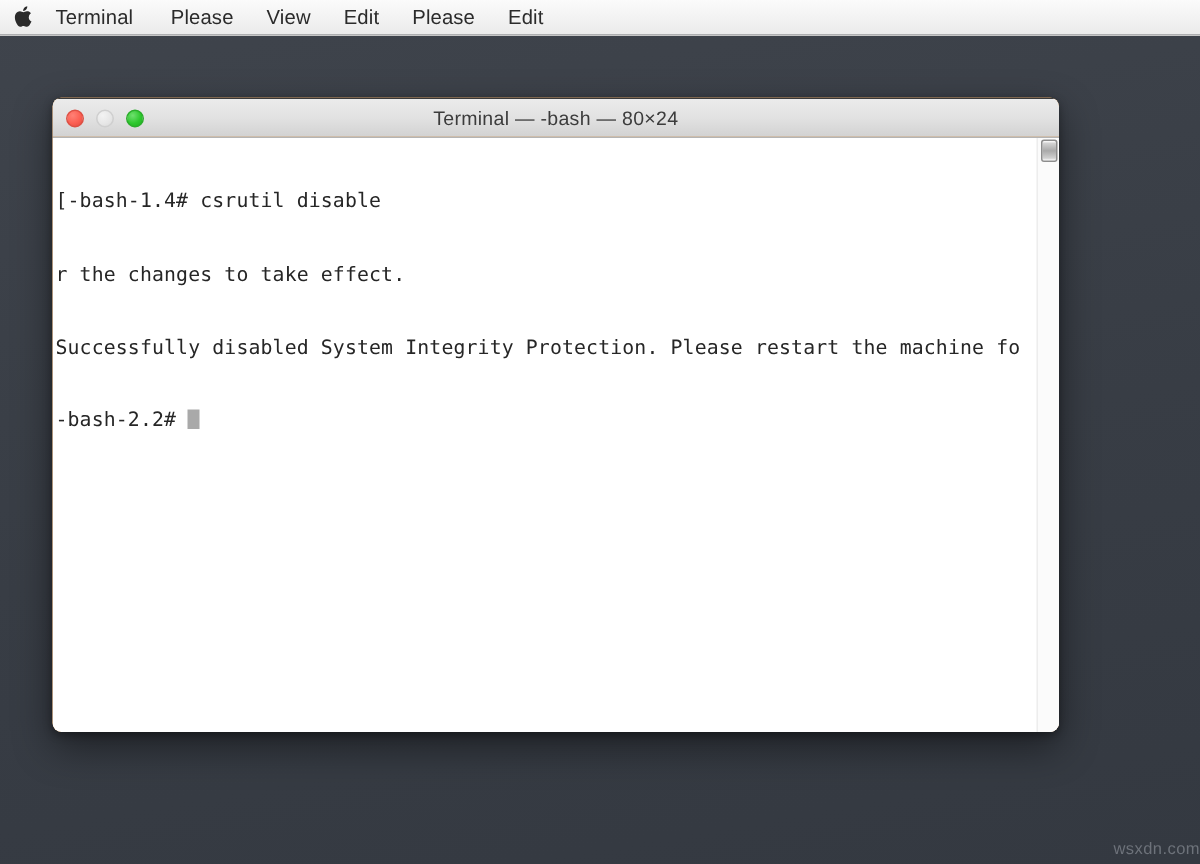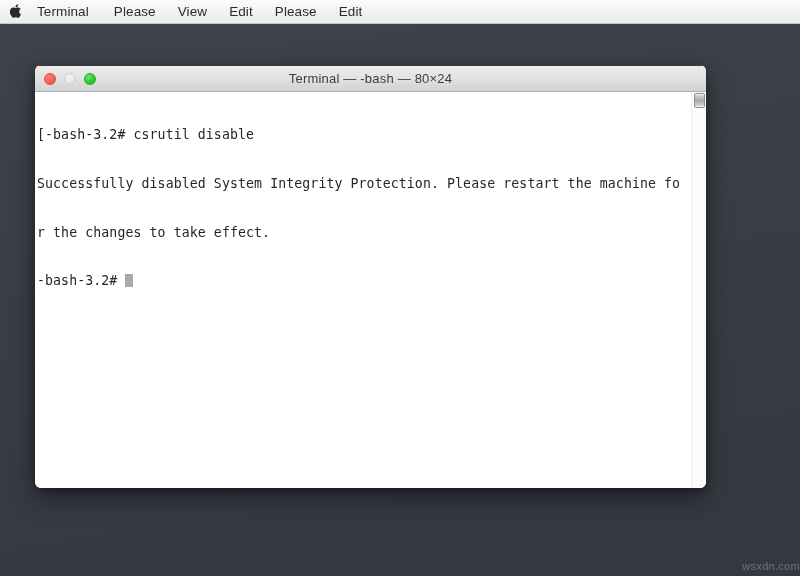--- a/index.html
+++ b/index.html
@@ -210,24 +210,24 @@
       <span class="light close"></span>
       <span class="light minimize"></span>
       <span class="light zoom"></span>
     </div>
     <div id="window-title">Terminal — -bash — 80×24</div>
   </div>
 
   <div id="terminal-body">
 
     <div id="terminal-text">
-      <div class="term-line">[-bash-3.2# csrutil disable</div>
+      <div class="term-line">[-bash-1.4# csrutil disable</div>
+      <div class="term-line">r the changes to take effect.</div>
       <div class="term-line">Successfully disabled System Integrity Protection. Please restart the machine fo</div>
-      <div class="term-line">r the changes to take effect.</div>
-      <div class="term-line"><span>-bash-3.2# </span><span class="cursor-block"></span></div>
+      <div class="term-line"><span>-bash-2.2# </span><span class="cursor-block"></span></div>
     </div>
 
     <div id="terminal-scrollbar">
       <div id="scroll-thumb"></div>
     </div>
   </div>
 </div>
 
 <div id="watermark">wsxdn.com</div>
 

